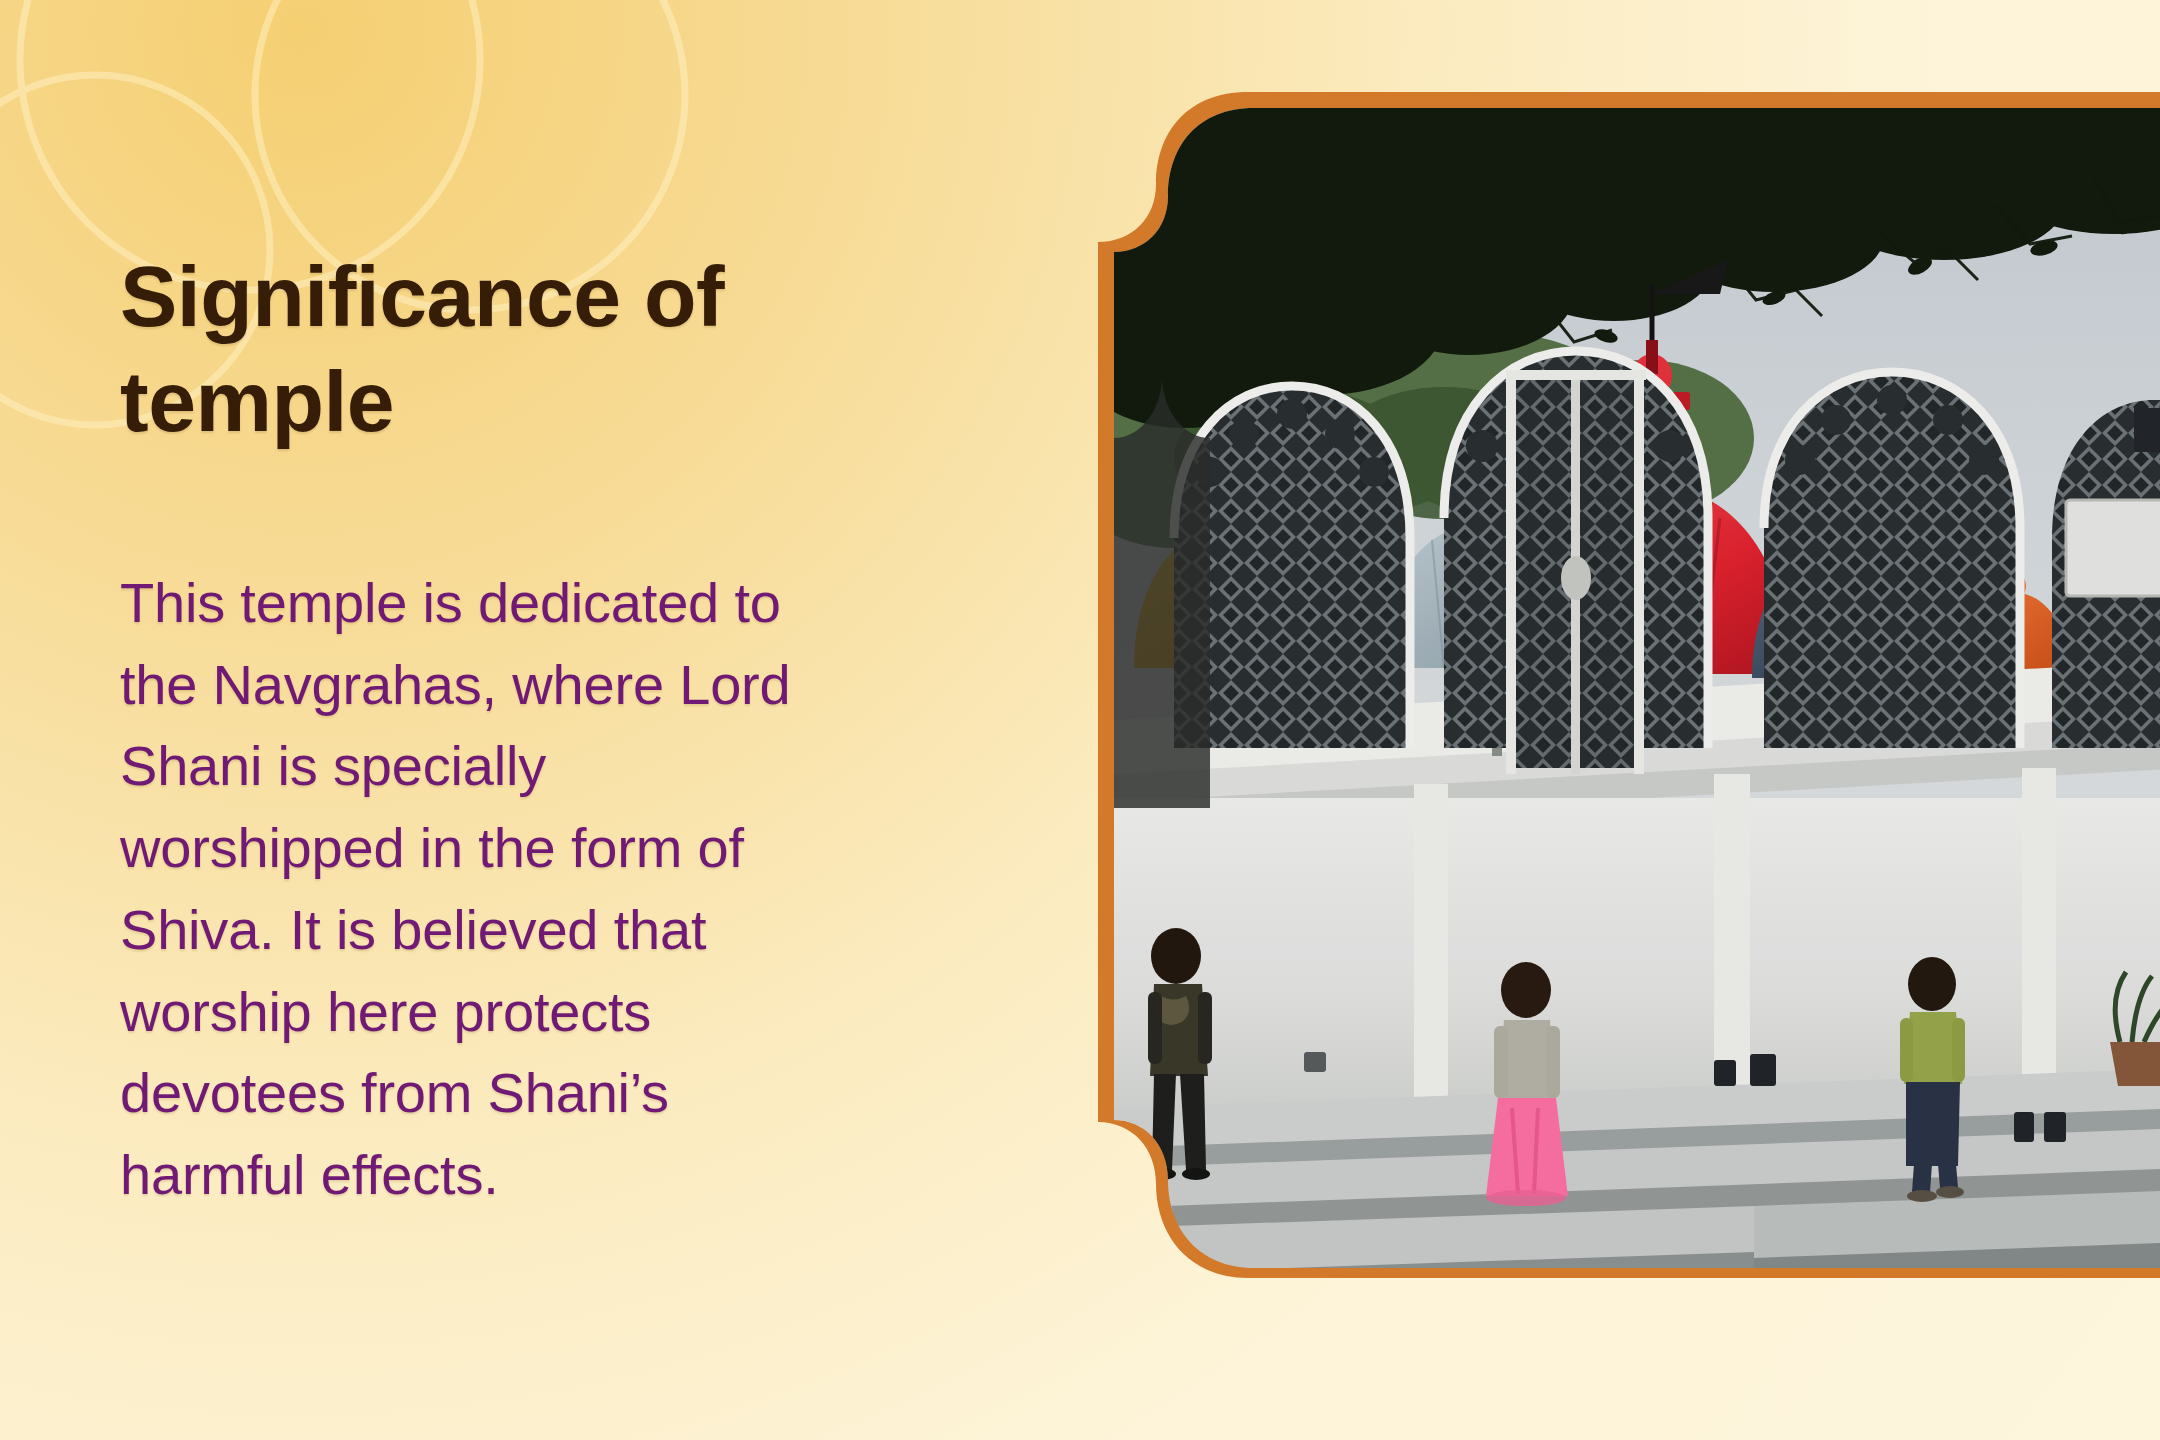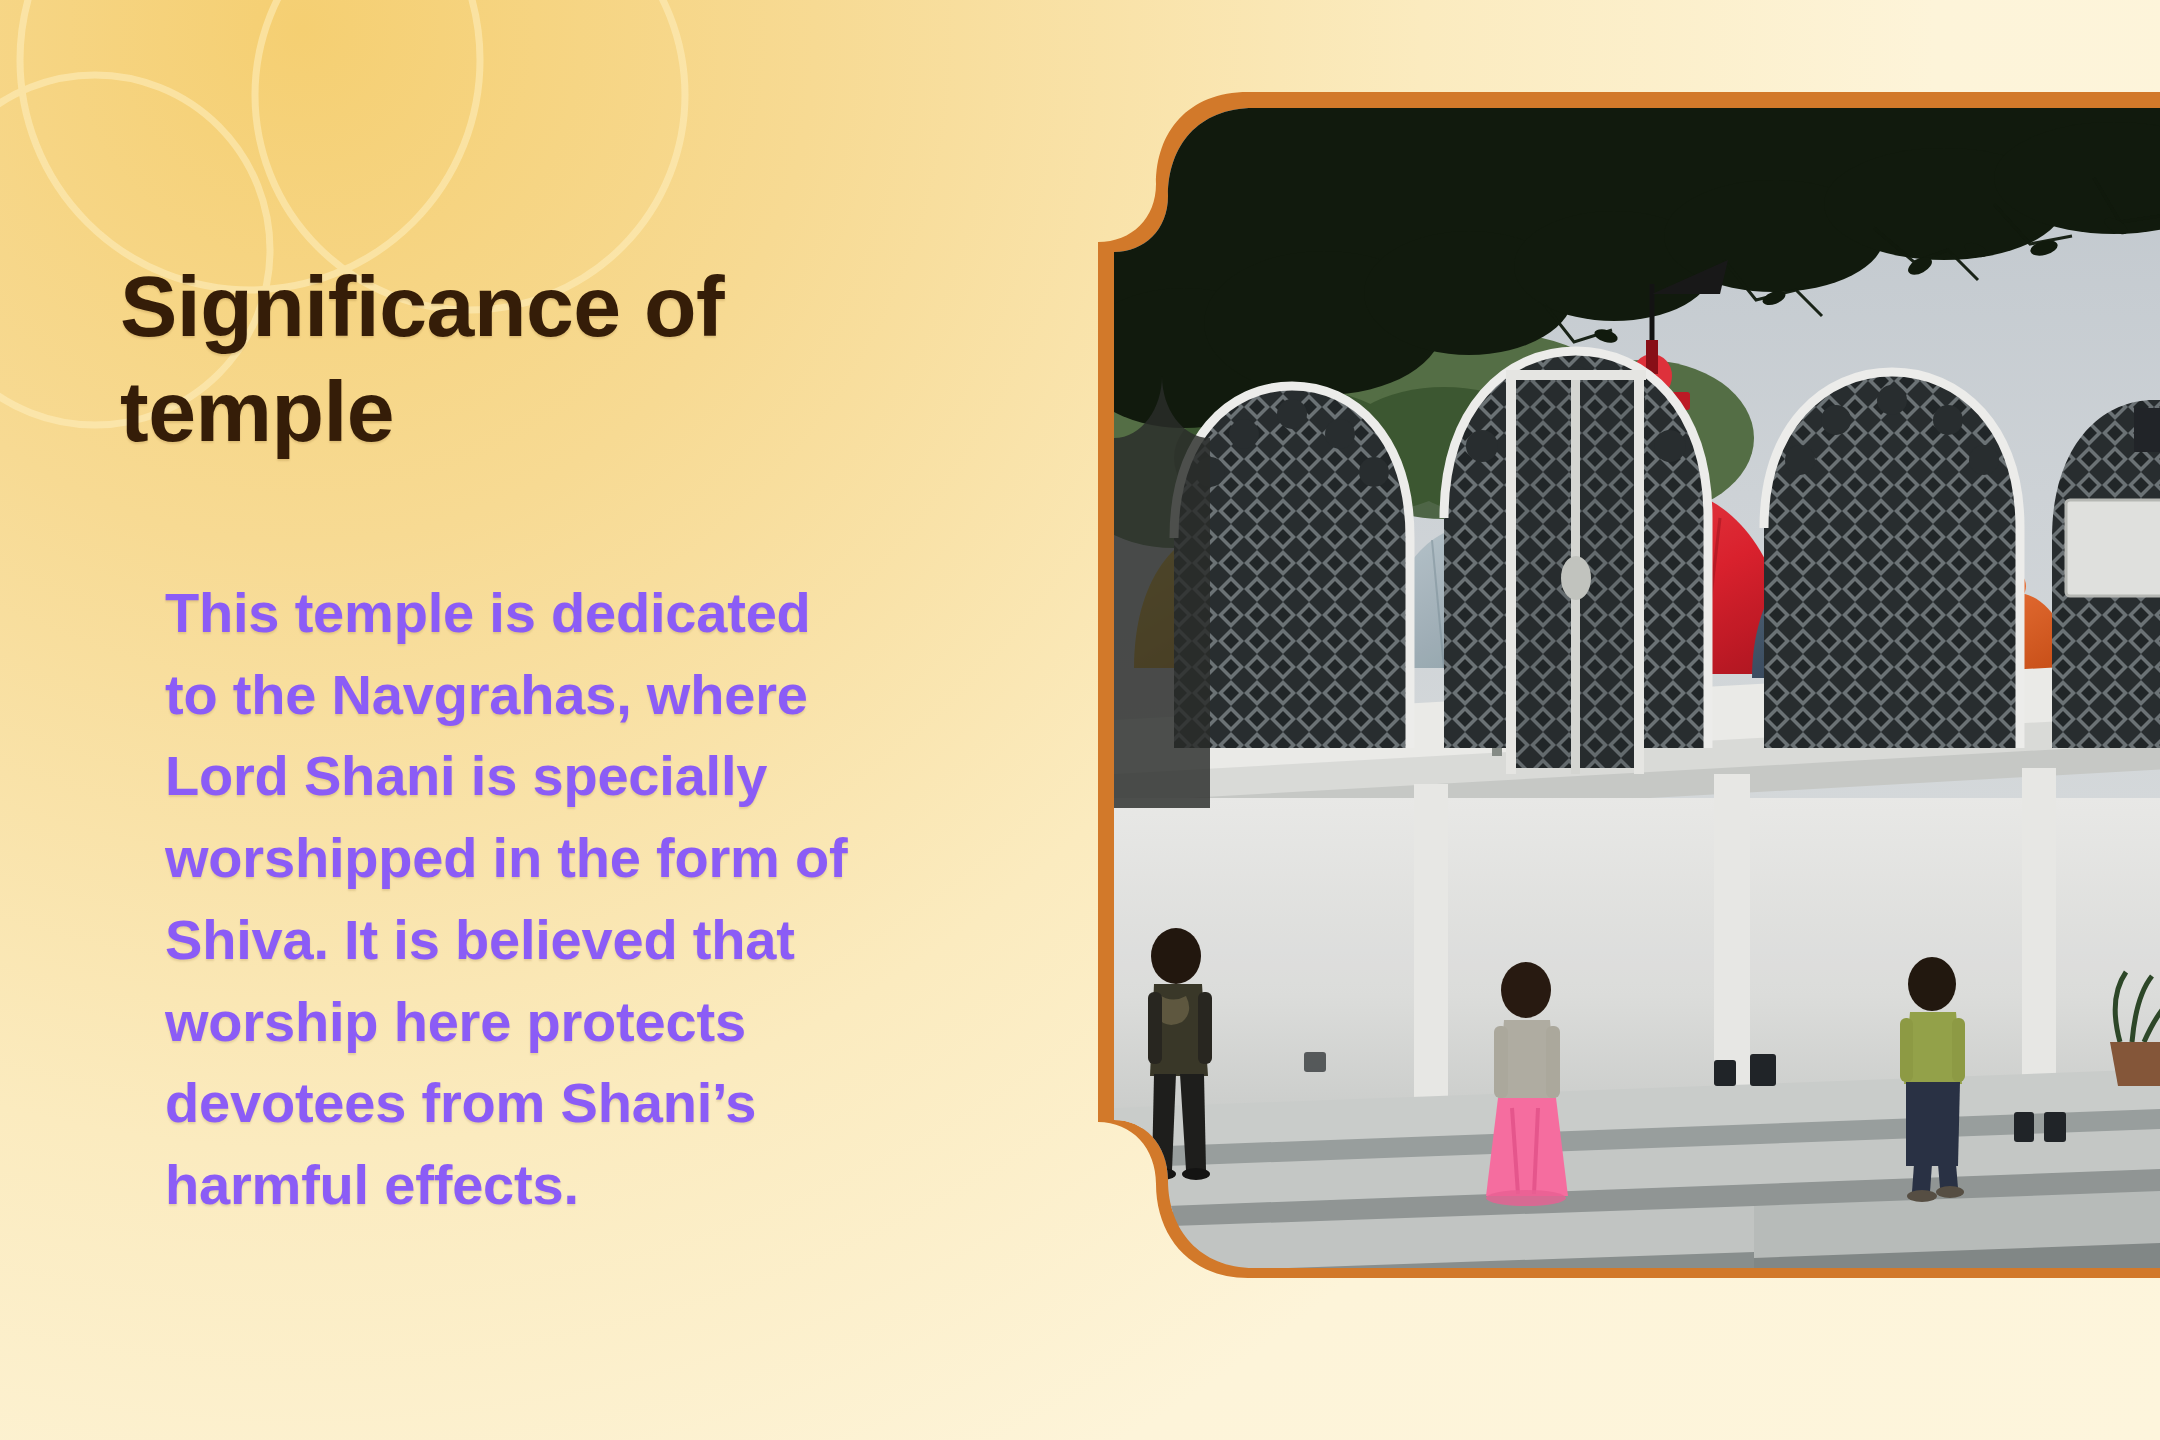--- a/index.html
+++ b/index.html
@@ -19,42 +19,41 @@
   .bg {
     position:absolute; inset:0;
     background:
       radial-gradient(circle at 14% 2%, #F5CF72 0%, #F7DA93 22%, #FBEBBF 48%, #FDF4D9 70%, #FDF5DC 100%);
   }
   .bg-circles { position:absolute; top:0; left:0; width:900px; height:560px; opacity:.55; }
 
   
   .text-col {
     position:absolute;
-    left:120px; top:254px;
+    left:120px; top:244px;
     width:940px;
   }
   .title {
     font-size:86px;
     font-weight:700;
     line-height:1.22;
     letter-spacing:-0.5px;
     color:#351D08;
     max-width:700px;
     text-shadow:0 2px 2px rgba(120,85,20,.18);
   }
   .body-text {
     margin-top:108px;
     font-size:56px;
-    font-weight:700;
+    font-weight:400;
     line-height:1.46;
     letter-spacing:-0.2px;
-    color:#8b5cf6;
+    color:#701a75;
     max-width:700px;
     text-shadow:0 2px 2px rgba(120,85,20,.16);
-    margin-left:45px;
   }
 
   
   .photo-wrap {
     position:absolute;
     left:1098px; top:92px;
     width:1090px; height:1288px;
   }
   .photo-frame {
     position:absolute; inset:0;

